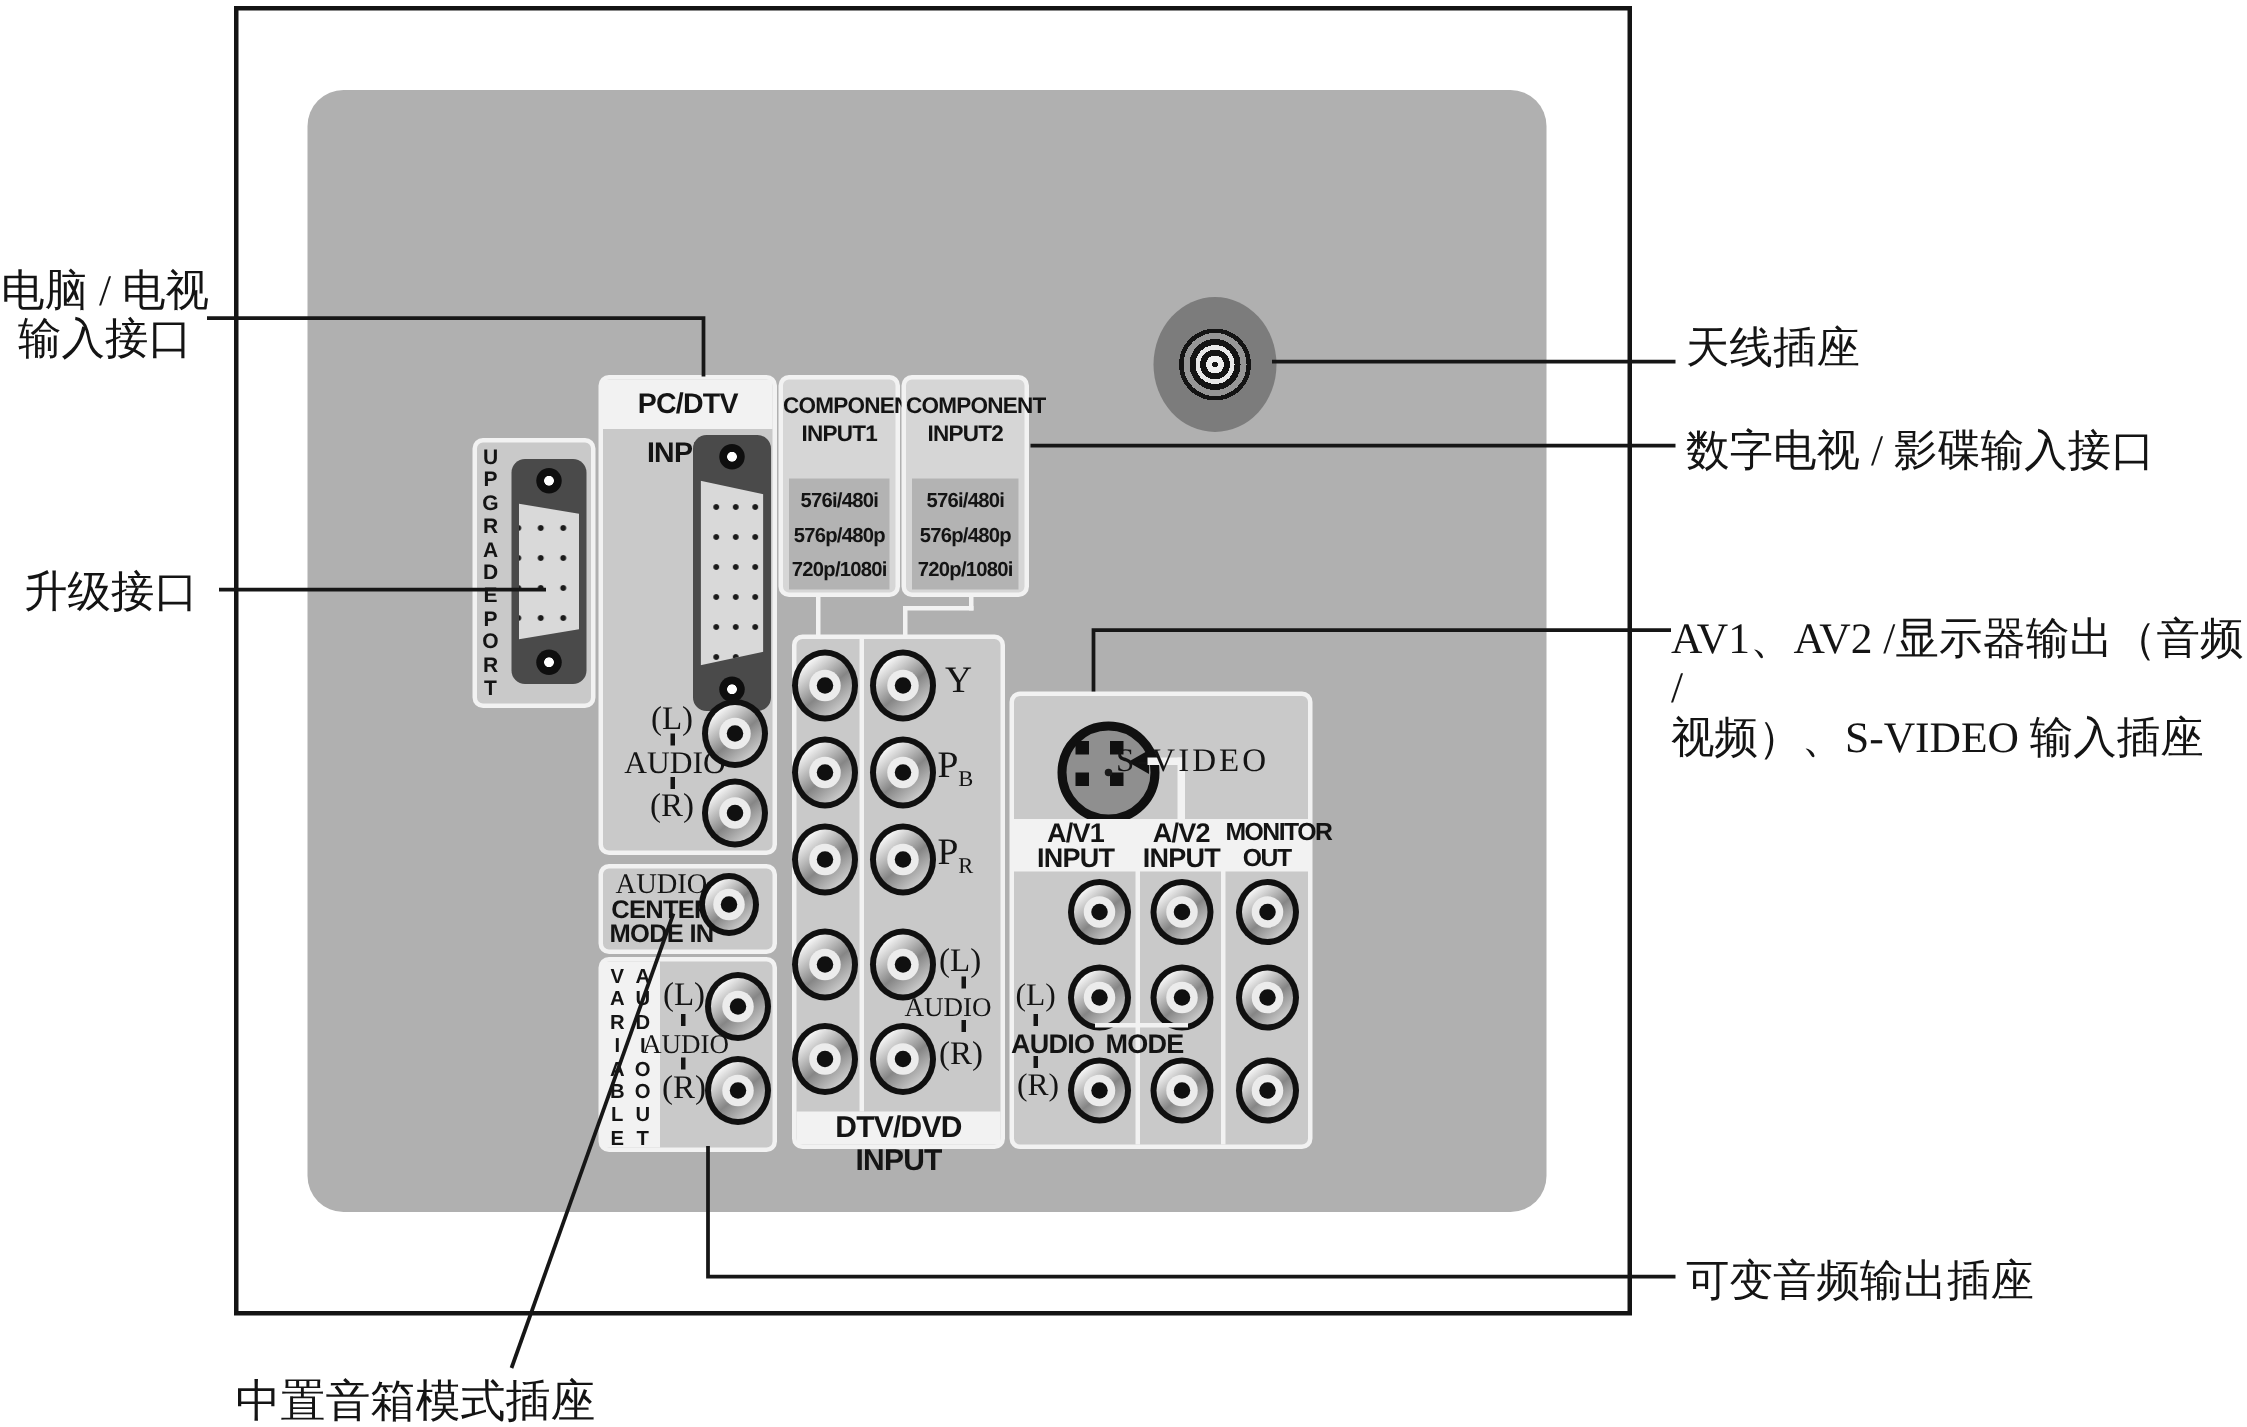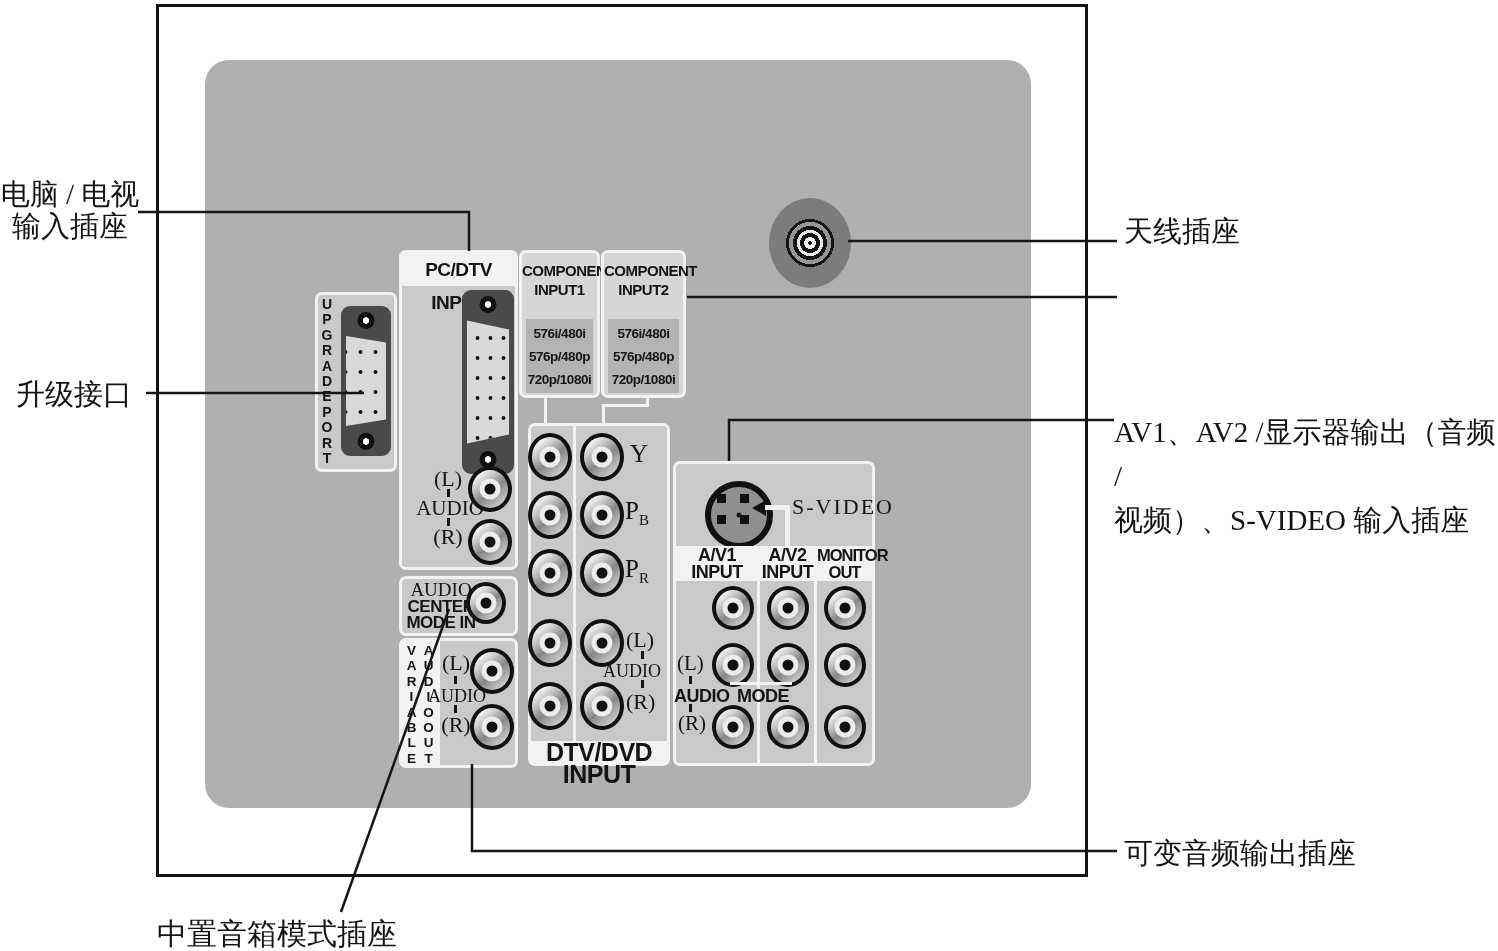--- a/index.html
+++ b/index.html
@@ -178,34 +178,34 @@
     <span>P</span><sub style="font-size:15px;">B</sub>
   </div>
   <div class="abs serif" style="left:625px;top:555px;font-size:25px;">
     <span>P</span><sub style="font-size:15px;">R</sub>
   </div>
   <div class="abs serif" style="left:626px;top:627px;font-size:22px;">(L)</div>
   <div class="abs serif" style="left:596px;top:661px;width:72px;text-align:center;font-size:18px;">AUDIO</div>
   <div class="abs serif" style="left:626px;top:689px;font-size:22px;">(R)</div>
   <div class="vdash" style="left:641px;top:651px;"></div>
   <div class="vdash" style="left:641px;top:680px;"></div>
-  <div class="abs whitebg tech" style="left:531px;top:741px;width:136px;height:22px;line-height:22px;text-align:center;font-size:25px;">DTV/DVD INPUT</div>
+  <div class="abs whitebg tech" style="left:531px;top:741px;width:136px;height:22px;line-height:22px;text-align:center;font-size:20px;">DTV/DVD INPUT</div>
 
   <div class="abs panel" style="left:673px;top:461px;width:202px;height:305px;"></div>
   <div class="svideo" style="left:705px;top:481px;">
     <div class="pin" style="left:6px;top:7px;"></div>
     <div class="pin" style="left:29px;top:7px;"></div>
     <div class="pin" style="left:6px;top:28px;"></div>
     <div class="pin" style="left:29px;top:28px;"></div>
     <div class="cdot"></div>
   </div>
   <div class="arrow-left" style="left:752px;top:500px;"></div>
   <div class="wline" style="left:765px;top:505px;width:24px;height:5px;"></div>
   <div class="wline" style="left:785px;top:505px;width:5px;height:44px;"></div>
-  <div class="abs serif" style="left:792px;top:494px;font-size:22px;letter-spacing:2px;">S-VIDEO</div>
+  <div class="abs serif" style="left:744px;top:494px;font-size:22px;letter-spacing:2px;">S-VIDEO</div>
   <div class="abs whitebg" style="left:676px;top:546px;width:196px;height:35px;"></div>
   <div class="abs tech" style="left:676px;top:547px;width:82px;text-align:center;font-size:18px;line-height:17px;">
     <div>A/V1</div>
     <div>INPUT</div>
   </div>
   <div class="abs tech" style="left:760px;top:547px;width:55px;text-align:center;font-size:18px;line-height:17px;">
     <div>A/V2</div>
     <div>INPUT</div>
   </div>
   <div class="abs tech" style="left:817px;top:547px;width:55px;text-align:center;font-size:16.5px;line-height:17px;letter-spacing:-1px;">
@@ -235,20 +235,21 @@
     <path d="M138 212 L469 212 L469 251" stroke="#161616" stroke-width="2.5" fill="none"></path>
     <path d="M146 393 L364 393" stroke="#161616" stroke-width="2.5" fill="none"></path>
     <path d="M848 241 L1117 241" stroke="#161616" stroke-width="2.5" fill="none"></path>
     <path d="M687 297 L1117 297" stroke="#161616" stroke-width="2.5" fill="none"></path>
     <path d="M1114 420 L729 420 L729 461" stroke="#161616" stroke-width="2.5" fill="none"></path>
     <path d="M472 764 L472 851 L1117 851" stroke="#161616" stroke-width="2.5" fill="none"></path>
     <path d="M449 609 L341 912" stroke="#161616" stroke-width="2.5" fill="none"></path>
   </svg>
 
   <div class="abs callout" style="left:0px;top:178px;width:140px;text-align:center;line-height:32px;">电脑 / 电视
-输入插座</div>
+输入接口</div>
   <div class="abs callout" style="left:16px;top:375px;">升级接口</div>
   <div class="abs callout" style="left:1124px;top:212px;">天线插座</div>
-  <div class="abs callout" style="left:1114px;top:410px;width:384px;line-height:44px;">AV1、AV2 /显示器输出（音频 /
+  <div class="abs callout" style="left:1124px;top:281px;">数字电视 / 影碟输入接口</div>
+  <div class="abs callout" style="left:1114px;top:410px;width:384px;line-height:33px;">AV1、AV2 /显示器输出（音频 /
 视频）、S-VIDEO 输入插座</div>
   <div class="abs callout" style="left:1124px;top:834px;">可变音频输出插座</div>
   <div class="abs callout" style="left:157px;top:914px;font-size:30px;">中置音箱模式插座</div>
 </div>
 
 </body></html>

